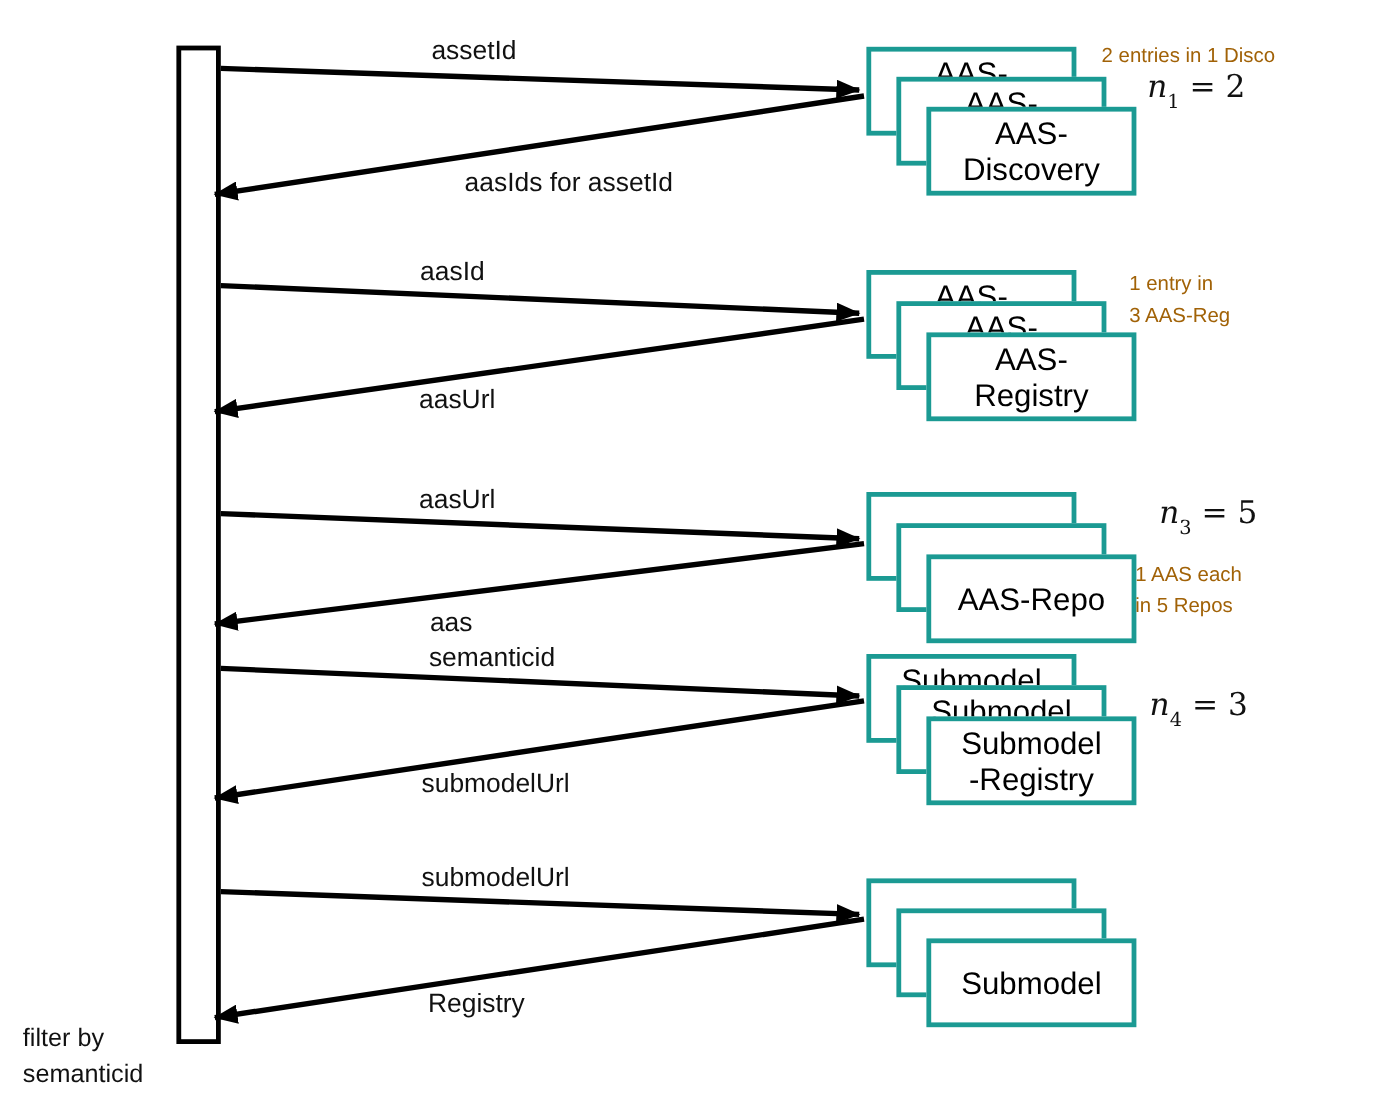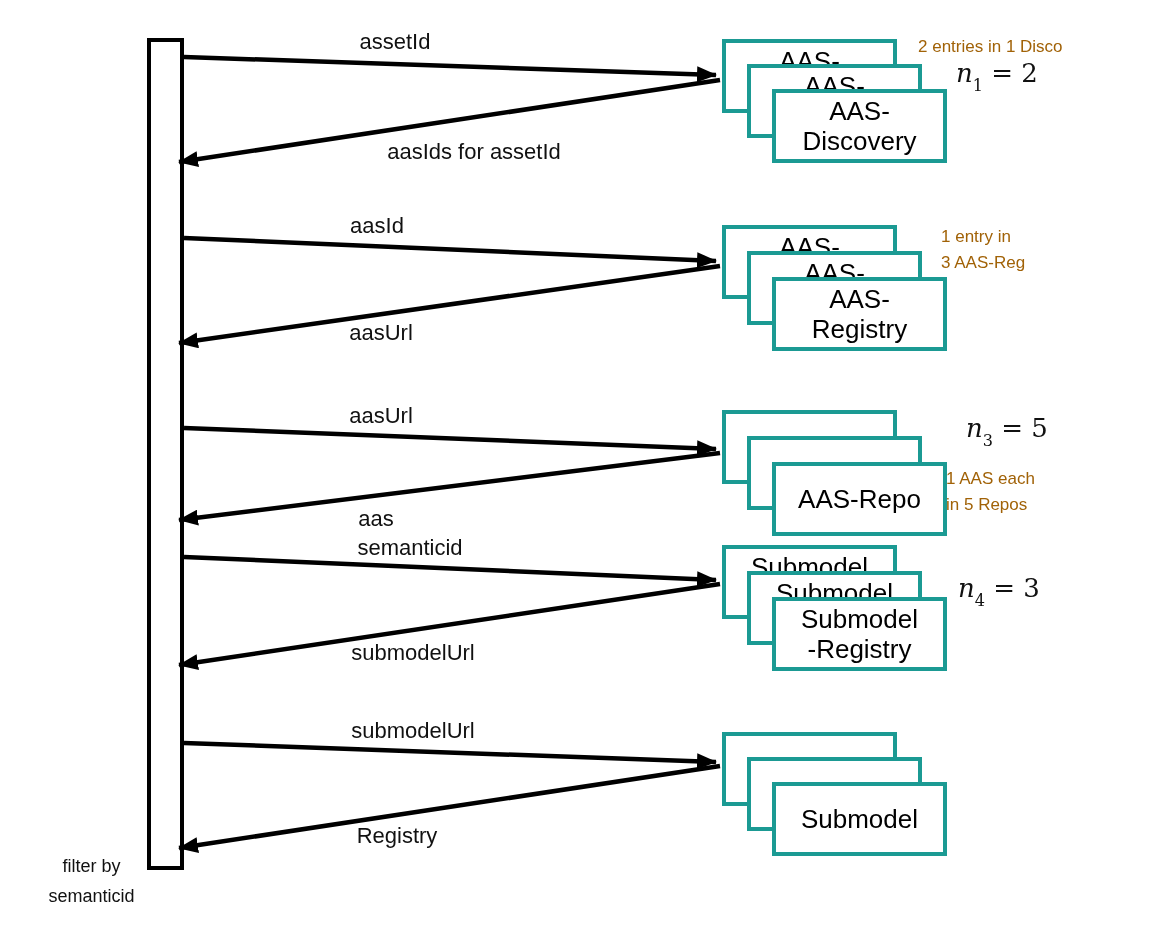--- a/index.html
+++ b/index.html
@@ -28,22 +28,22 @@
     position:absolute; font-size:17px; line-height:26px; z-index:6;
     white-space:pre-line; color:#a16207;
   }
   .math {
     position:absolute; font-family:"DejaVu Serif", serif; font-size:26px;
     z-index:6; color:#111; white-space:nowrap;
   }
   .math i { font-style:italic; }
   .math sub { font-size:0.62em; position:relative; bottom:-0.18em; }
   .client-caption {
-    position:absolute; left:19px; top:851px; width:145px; text-align:center;
-    font-size:18px; line-height:30px; white-space:pre-line; z-index:6; color:#111;
+    position:absolute; left:19px; top:851px; width:145px; 
+    font-size:21px; line-height:30px; white-space:pre-line; z-index:6; color:#111;
   }
 </style>
 </head>
 <body>
 
 <div class="canvas">
 
   <div class="bar"></div>
 
   <svg class="lines" width="1157" height="928">

